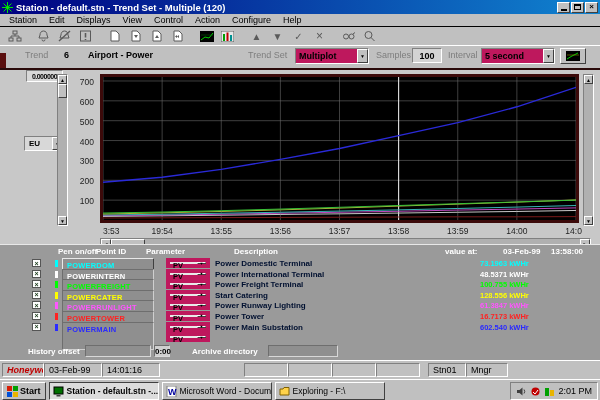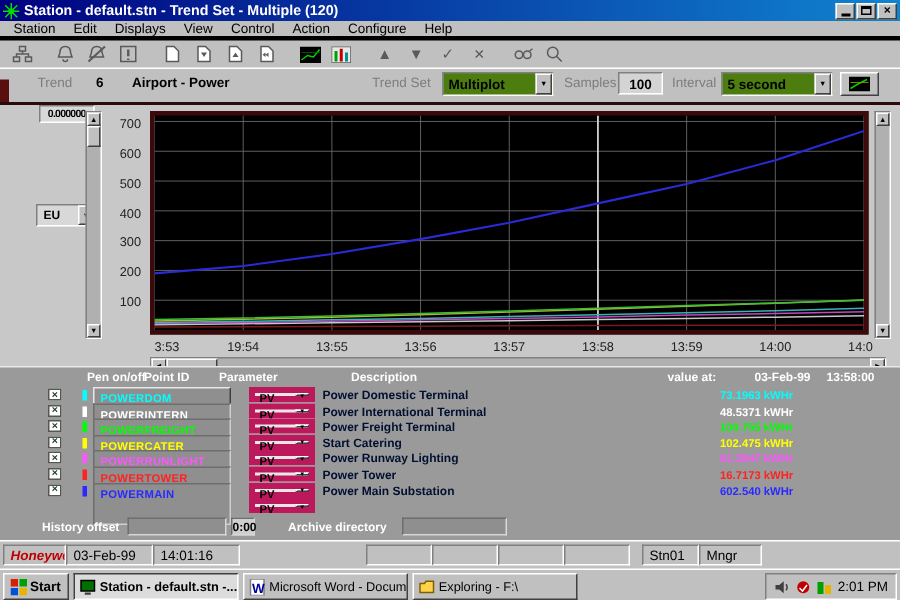--- a/index.html
+++ b/index.html
@@ -10,34 +10,34 @@
 
   
   .titlebar{height:14px;background:linear-gradient(to right,#000080,#1084d0);display:flex;align-items:center;padding:0 2px;color:#fff;font-weight:bold;font-size:9.5px;}
   .titlebar .ticon{width:11px;height:11px;margin-right:3px;flex:none;}
   .titlebar .ttext{flex:1;white-space:nowrap;overflow:hidden;}
   .winbtn{width:13px;height:11px;margin-left:1px;display:flex;align-items:center;justify-content:center;color:#000;font-size:8px;font-weight:bold;line-height:1;}
   .minbar{width:6px;height:2px;background:#000;margin-top:5px;}
   .maxbox{width:7px;height:6px;border:1px solid #000;border-top-width:2px;}
 
   
-  .menubar{height:13px;display:flex;align-items:center;padding-left:3px;border-bottom:3px solid #000000;}
+  .menubar{height:13px;display:flex;align-items:center;padding-left:3px;border-bottom:1px solid #000000;}
   .menu-item{padding:0 6px;height:13px;line-height:13px;}
 
   
   .toolbar{height:19px;display:flex;align-items:center;padding-left:4px;border-bottom:1px solid #ffffff;}
   .tbtn{width:21px;height:17px;display:flex;align-items:center;justify-content:center;color:#4a4a4a;}
   .tgap{width:8px;}
   .tbtn .glyph{font-size:10px;color:#5a5a5a;}
 
   
   .trendbar{height:22px;position:relative;background:#c0c0c0;font-size:9px;}
   .grey{color:#7d7d7d;text-align:center;}
   .tb-abs{position:absolute;top:4px;}
-  .combo{position:absolute;display:flex;height:16px;background:#4d7c0f;}
+  .combo{position:absolute;display:flex;height:16px;background:#be185d;}
   .combo .cval{flex:1;padding:2px 3px 0 3px;font-weight:bold;white-space:nowrap;overflow:hidden;}
   .dd-btn{width:11px;background:#c0c0c0;border-top:1px solid #fff;border-left:1px solid #fff;border-right:1px solid #404040;border-bottom:1px solid #404040;font-size:5px;color:#000;display:flex;align-items:center;justify-content:center;}
   .maroon-block{position:absolute;left:0;top:7px;width:6px;height:15px;background:#5a0f0f;}
 
   
   .chart-section{position:relative;height:176px;background:#c8c8c8;border-top:2px solid #2a0a0a;}
   .ybox{position:absolute;left:26px;width:37px;height:12px;background:#d8d8d8;font-size:7px;font-weight:bold;text-align:center;line-height:11px;letter-spacing:-0.5px;}
   .eu-combo{position:absolute;left:24px;top:66px;width:40px;height:15px;display:flex;background:#d8d8d8;}
   .eu-combo span.euv{flex:1;padding-top:2px;padding-left:4px;font-weight:bold;font-size:8px;}
   .vscroll{position:absolute;width:11px;background:#b0b0b0;display:flex;flex-direction:column;}
@@ -394,21 +394,21 @@
       <span class="cb">
           <i>×</i>
         </span>
       <span class="ptick" style="background: rgb(255, 255, 0);"></span>
       <span class="pid-field"><b class="pid" style="color: rgb(255, 255, 0);">POWERCATER</b></span>
       <span class="pcombo">
           <b>PV</b>
           <span class="dd-btn">▼</span>
         </span>
       <span class="desc">Start Catering</span>
-      <span class="pval" style="color: rgb(255, 255, 0);">102.475 kWHr</span>
+      <span class="pval" style="color: rgb(255, 255, 0);">128.556 kWHr</span>
     </div>
 
     <div class="trow">
       <span class="cb">
           <i>×</i>
         </span>
       <span class="ptick" style="background: rgb(255, 85, 255);"></span>
       <span class="pid-field"><b class="pid" style="color: rgb(255, 85, 255);">POWERRUNLIGHT</b></span>
       <span class="pcombo">
           <b>PV</b>

